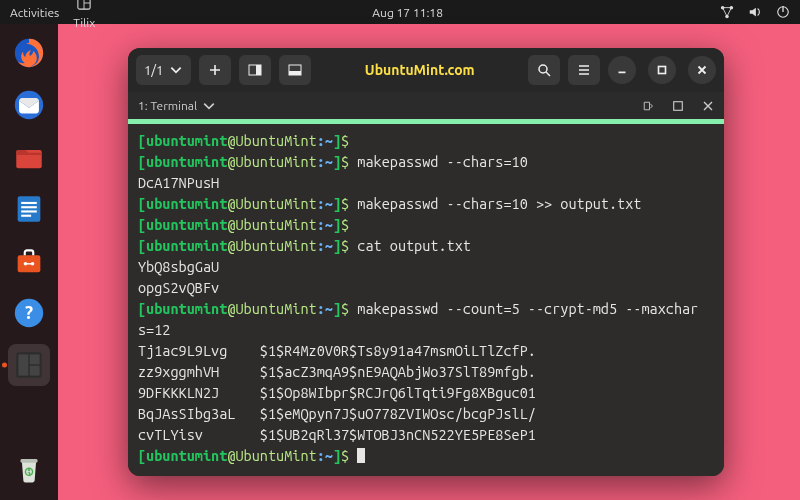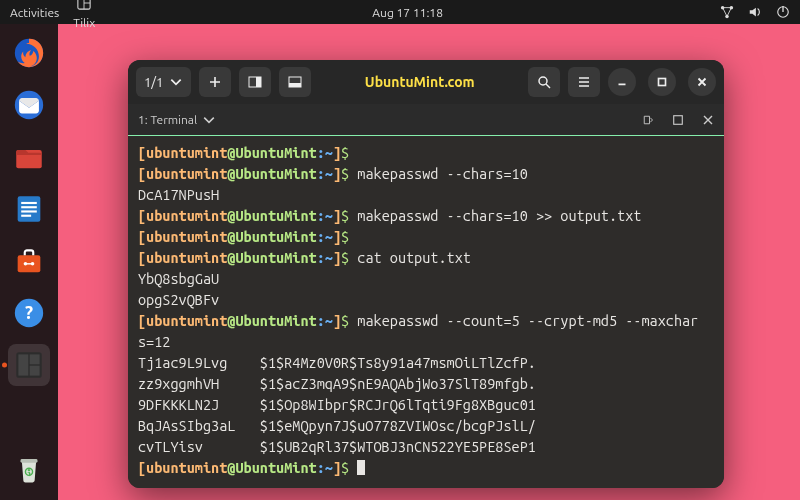--- a/index.html
+++ b/index.html
@@ -48,21 +48,21 @@
 .dock-dot {
   position: absolute; left: -6px; top: 50%;
   transform: translateY(-50%);
   width: 5px; height: 5px; border-radius: 50%;
   background: #e95420;
 }
 
 
 .window {
   position: absolute;
-  left: 128px; top: 60px;
+  left: 128px; top: 48px;
   width: 596px;
   background: #2b2b2b;
   border-radius: 12px;
   box-shadow: 0 10px 35px rgba(0,0,0,0.5);
   overflow: hidden;
 }
 .titlebar {
   height: 44px;
   background: #272727;
   display: flex; align-items: center;
@@ -82,43 +82,43 @@
 .tb-btn.round { width: 28px; height: 28px; border-radius: 50%; padding:0;}
 .tb-btn.round.close { background: #393939; }
 .tb-btn svg { fill: #eee; width: 14px; height: 14px; }
 .wintitle { flex: 1; text-align: center; color: #fde047; font-weight: 600; font-size: 14px; }
 .tb-group { display: flex; gap: 8px; align-items: center; }
 .tb-group.ctrls { gap: 12px; }
 
 .tabbar {
   height: 32px;
   background: #2b2b2b;
-  border-bottom: 1px solid #86efac;
+  border-bottom: 5px solid #86efac;
   display: flex; align-items: center;
   padding: 0 10px;
   color: #ccc;
   font-size: 12px;
   justify-content: space-between;
 }
 .tabbar .tabname { display:flex; align-items:center; gap:6px;}
 .tabbar .tright { display:flex; align-items:center; gap:18px;}
 .tabbar svg { fill: #ccc; width:12px; height:12px;}
 
 .term {
   background: #2e2c2a;
   padding: 6px 10px 10px 10px;
   font-family: "Ubuntu Mono","Consolas",monospace;
   font-size: 14.5px;
   line-height: 1.45;
   color: #e8e6e3;
   white-space: pre;
   min-height: 320px;
 }
-.pu { color: #fdba74; font-weight: 600; } 
-.pg { color: #b8e986; font-weight: 700; } 
+.pu { color: #22c55e; font-weight: 600; } 
+.pg { color: #b8e986; font-weight: 400; } 
 .pp { color: #6ab0f3; font-weight: 600; } 
 .ps { color: #b8e986; } 
 .cursor {
   display:inline-block; width:8px; height:15px;
   background:#e8e6e3; vertical-align:-2px;
 }
 </style>
 </head>
 <body>
 

